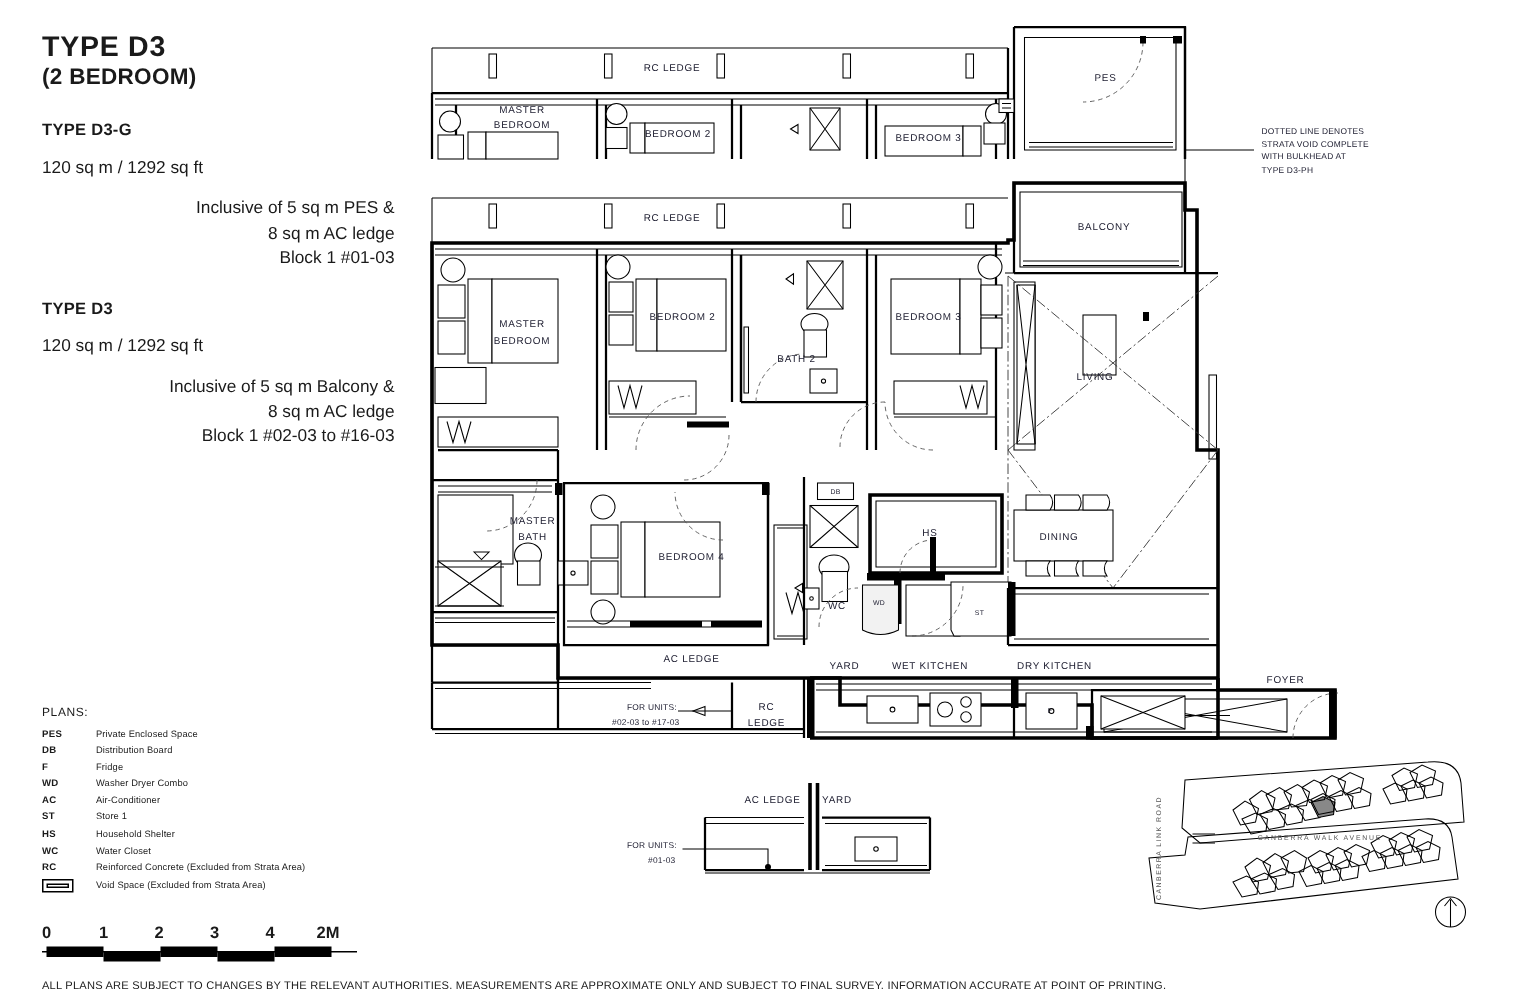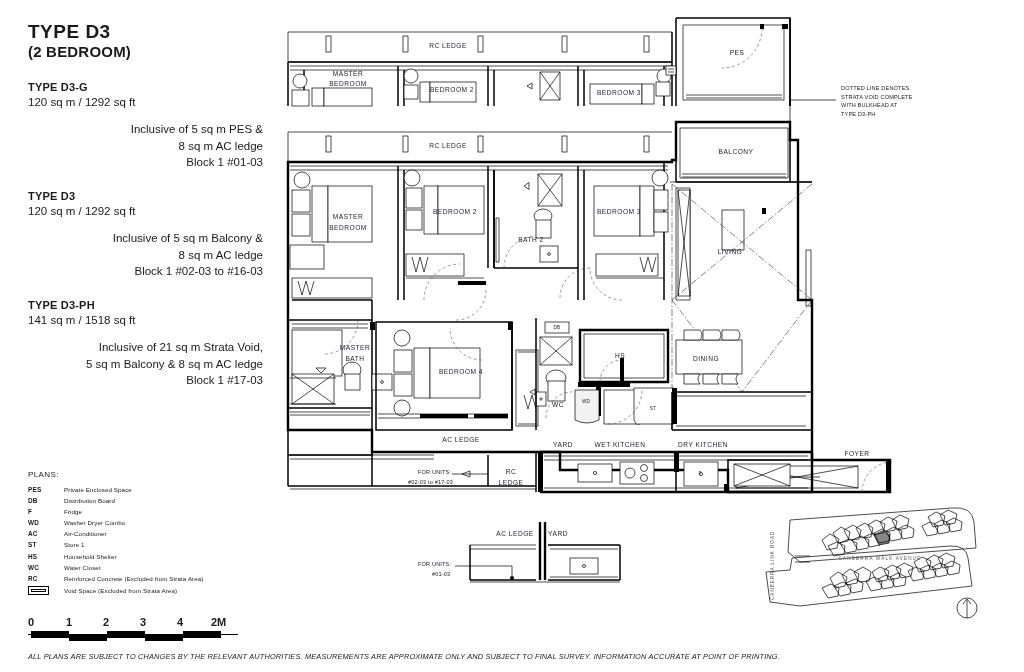--- a/index.html
+++ b/index.html
@@ -8,21 +8,21 @@
        font-family:"Liberation Sans","DejaVu Sans",sans-serif;color:#1a1a1a;}
   .abs{position:absolute;}
 
   
   #info-panel{left:28px;top:20px;width:235px;}
   .title-main{font-size:19px;font-weight:bold;letter-spacing:.5px;line-height:1.22;}
   .title-sub{font-size:15px;font-weight:bold;letter-spacing:.2px;line-height:1.22;}
   .variant{margin-top:20px;}
   .variant:first-of-type{margin-top:26px;}
   .v-name{font-size:11px;font-weight:bold;letter-spacing:.2px;}
-  .v-area{font-size:11.5px;margin-top:3px;}
+  .v-area{font-size:11.5px;margin-top:13px;}
   .v-note{font-size:11.5px;margin-top:13px;line-height:1.42;text-align:right;}
 
   
   #legend{left:28px;top:470px;width:230px;}
   .legend-title{font-size:8px;letter-spacing:.4px;margin-bottom:7px;}
   .legend-row{display:flex;align-items:center;margin-bottom:4.1px;}
   .legend-abbr{width:36px;font-size:6.4px;font-weight:bold;letter-spacing:.2px;}
   .legend-desc{font-size:6.2px;letter-spacing:.1px;}
   .void-swatch{width:21px;height:9px;border:1.1px solid #000;position:relative;
                display:inline-block;margin-right:15px;box-sizing:border-box;}
@@ -30,21 +30,21 @@
                height:3px;border:.8px solid #000;box-sizing:border-box;}
 
   
   #scalebar{left:28px;top:616px;width:210px;}
   .sb-nums{position:relative;height:14px;}
   .sb-nums span{position:absolute;font-size:11px;font-weight:bold;top:0;}
   .sb-bar{position:relative;height:7px;margin-top:1px;}
   .sb-seg{position:absolute;height:7px;background:#000;}
   .sb-line{position:absolute;left:0;right:0;top:3px;height:1px;background:#000;}
 
-  #disclaimer{left:28px;top:652px;font-size:7.4px;font-style:italic;
+  #disclaimer{left:28px;top:652px;font-size:7.4px;
               letter-spacing:.15px;white-space:nowrap;}
 
   
   #plan{left:0;top:0;width:1024px;height:672px;}
   .lbl{position:absolute;font-size:6.6px;letter-spacing:.5px;color:#1b1b2e;
        white-space:nowrap;}
   .lbl.sm{font-size:4.6px;letter-spacing:.2px;}
   .lbl.c{transform:translateX(-50%);text-align:center;}
   .note{position:absolute;font-size:5.6px;line-height:1.55;letter-spacing:.15px;
         color:#1b1b2e;white-space:nowrap;}
@@ -75,27 +75,20 @@
   </div>
 
   <div class="variant">
     <div class="v-name">TYPE D3</div>
     <div class="v-area">120 sq m / 1292 sq ft</div>
     <div class="v-note" style="white-space:pre-line">Inclusive of 5 sq m Balcony &amp;
 8 sq m AC ledge
 Block 1 #02-03 to #16-03</div>
   </div>
 
-  <div class="variant">
-    <div class="v-name">TYPE D3-PH</div>
-    <div class="v-area">141 sq m / 1518 sq ft</div>
-    <div class="v-note" style="white-space:pre-line">Inclusive of 21 sq m Strata Void,
-5 sq m Balcony &amp; 8 sq m AC ledge
-Block 1 #17-03</div>
-  </div>
 </div>
 
 <div class="abs" id="legend">
   <div class="legend-title">PLANS:</div>
   <div class="legend-row">
       <span class="legend-abbr">PES</span>
       <span class="legend-desc">Private Enclosed Space</span>
     </div>
   <div class="legend-row">
       <span class="legend-abbr">DB</span>

